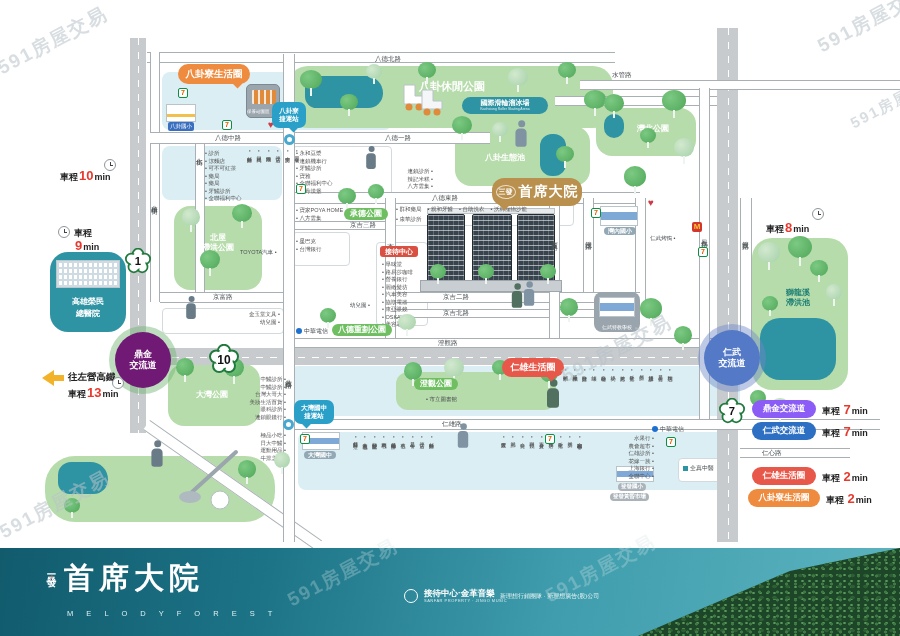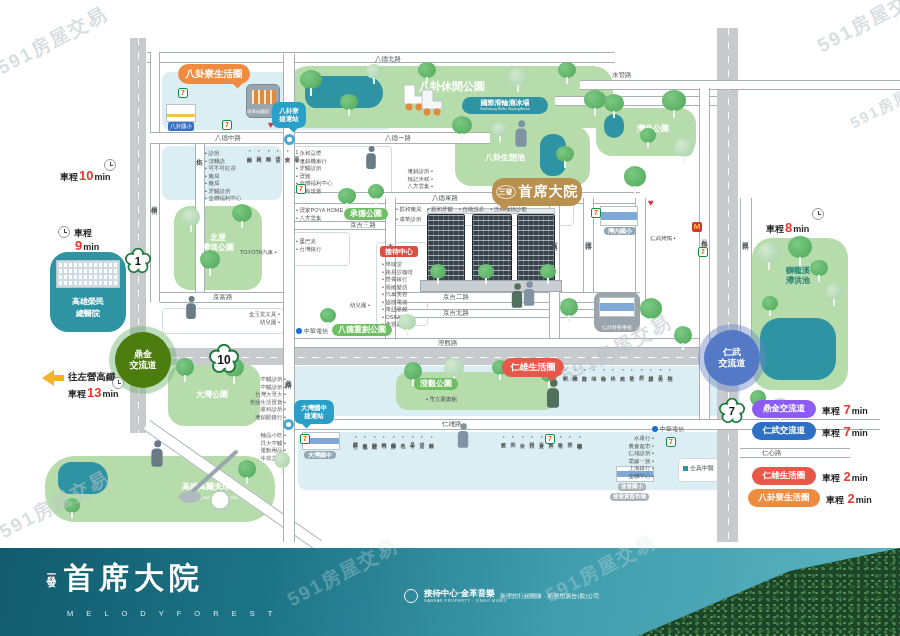--- a/index.html
+++ b/index.html
@@ -38,21 +38,21 @@
   .bubble::after{content:'';position:absolute;width:7px;height:7px;background:inherit;transform:rotate(45deg);z-index:-1}
   .tail-br::after{right:9px;bottom:-3px}
   .tail-bl::after{left:9px;bottom:-3px}
   .bub-orange{background:#ef8b3e;font-size:9.5px}
   .bub-red{background:#e8584a;font-size:9px}
   .bub-gold{background:#b9904e}
   .bub-mrt{background:#2aa0c8;font-size:6.5px;line-height:1.3;border-radius:7px;flex-direction:column}
   .mrtdot{position:absolute;width:11px;height:11px;background:#fff;border:3px solid #49a8cf;border-radius:50%;z-index:6}
   
   .icg{position:absolute;border-radius:50%;color:#fff;font-weight:700;text-align:center;display:flex;flex-direction:column;align-items:center;justify-content:center;line-height:1.2;font-size:9px;z-index:6}
-  .icg.green{background:#4d7c0f;box-shadow:0 0 0 6px rgba(110,180,110,.45)}
+  .icg.green{background:#701a75;box-shadow:0 0 0 6px rgba(110,180,110,.45)}
   .icg.blue{background:#5479c7;box-shadow:0 0 0 6px rgba(110,135,200,.45)}
   .flower{position:absolute;z-index:7}
   
   .time{position:absolute;font-size:9px;font-weight:700;color:#222;white-space:nowrap;z-index:6}
   .time b{color:#e8392e;font-size:13px;padding:0 1px}
   .clockb{position:absolute;width:12px;height:12px;background:#fff;border:1px solid #8e979c;border-radius:50%;z-index:6}
   .clockb::before{content:'';position:absolute;left:5px;top:2px;width:1px;height:4px;background:#444}
   .clockb::after{content:'';position:absolute;left:5px;top:5px;width:3px;height:1px;background:#444}
   
   .lg{position:absolute;color:#fff;font-weight:700;font-size:8.5px;padding:3px 0;width:64px;text-align:center;border-radius:10px;z-index:8;white-space:nowrap}
@@ -202,24 +202,23 @@
   <div class="plab sm" style="left:186px;top:233px;width:64px"><span>北屋</span><br><span>滯洪公園</span></div>
   <div class="pill green" style="left:344px;top:208px"><span>承德公園</span></div>
   <div class="pill green" style="left:332px;top:324px"><span>八德重劃公園</span></div>
   <div class="park" style="left:396px;top:372px;width:160px;height:38px;border-radius:12px"></div>
   <div class="pill green" style="left:414px;top:378px"><span>澄觀公園</span></div>
   <span class="lab tiny" style="left:426px;top:397px">• <span>市立圖書館</span></span>
   <div class="park" style="left:168px;top:364px;width:92px;height:62px"></div>
   <div class="plab sm" style="left:182px;top:390px;width:60px"><span>大灣公園</span></div>
   <div class="park" style="left:752px;top:238px;width:96px;height:152px;border-radius:20px"></div>
   <div class="pondr" style="left:760px;top:318px;width:76px;height:62px;border-radius:20px"></div>
-  <div class="plab sm teal" style="left:768px;top:266px;width:60px"><span>獅龍溪</span><br><span>滯洪池</span></div>
+  <div class="plab sm teal" style="left:768px;top:288px;width:60px"><span>獅龍溪</span><br><span>滯洪池</span></div>
   <div class="park" style="left:45px;top:456px;width:230px;height:66px;border-radius:30px"></div>
   <div class="pondr" style="left:58px;top:462px;width:50px;height:32px;border-radius:18px 24px 20px 16px"></div>
-  <div class="plab" style="left:150px;top:482px;width:120px;font-size:8px"><span>高雄高爾夫球場</span><br><span style="font-size:4px;font-weight:400">Kaohsiung Golf &amp; Country Club</span></div>
 
   <div class="badge" style="left:462px;top:97px;width:86px">
     <div class="b1">國際滑輪溜冰場</div>
     <div class="b2">Kaohsiung Roller Skating Arena</div>
   </div>
   <svg class="abs" style="left:398px;top:82px;width:50px;height:36px;z-index:5" viewBox="0 0 50 36">
     <path d="M6 3 h11 v11 h9 v8 H6 z" fill="#fff" stroke="#b9c2c8"></path>
     <circle cx="11" cy="25" r="3.5" fill="#e08a3c"></circle>
       <circle cx="21" cy="25" r="3.5" fill="#e08a3c"></circle>
     <path d="M24 8 h11 v11 h9 v8 H24 z" fill="#f4f6f7" stroke="#b9c2c8"></path>

